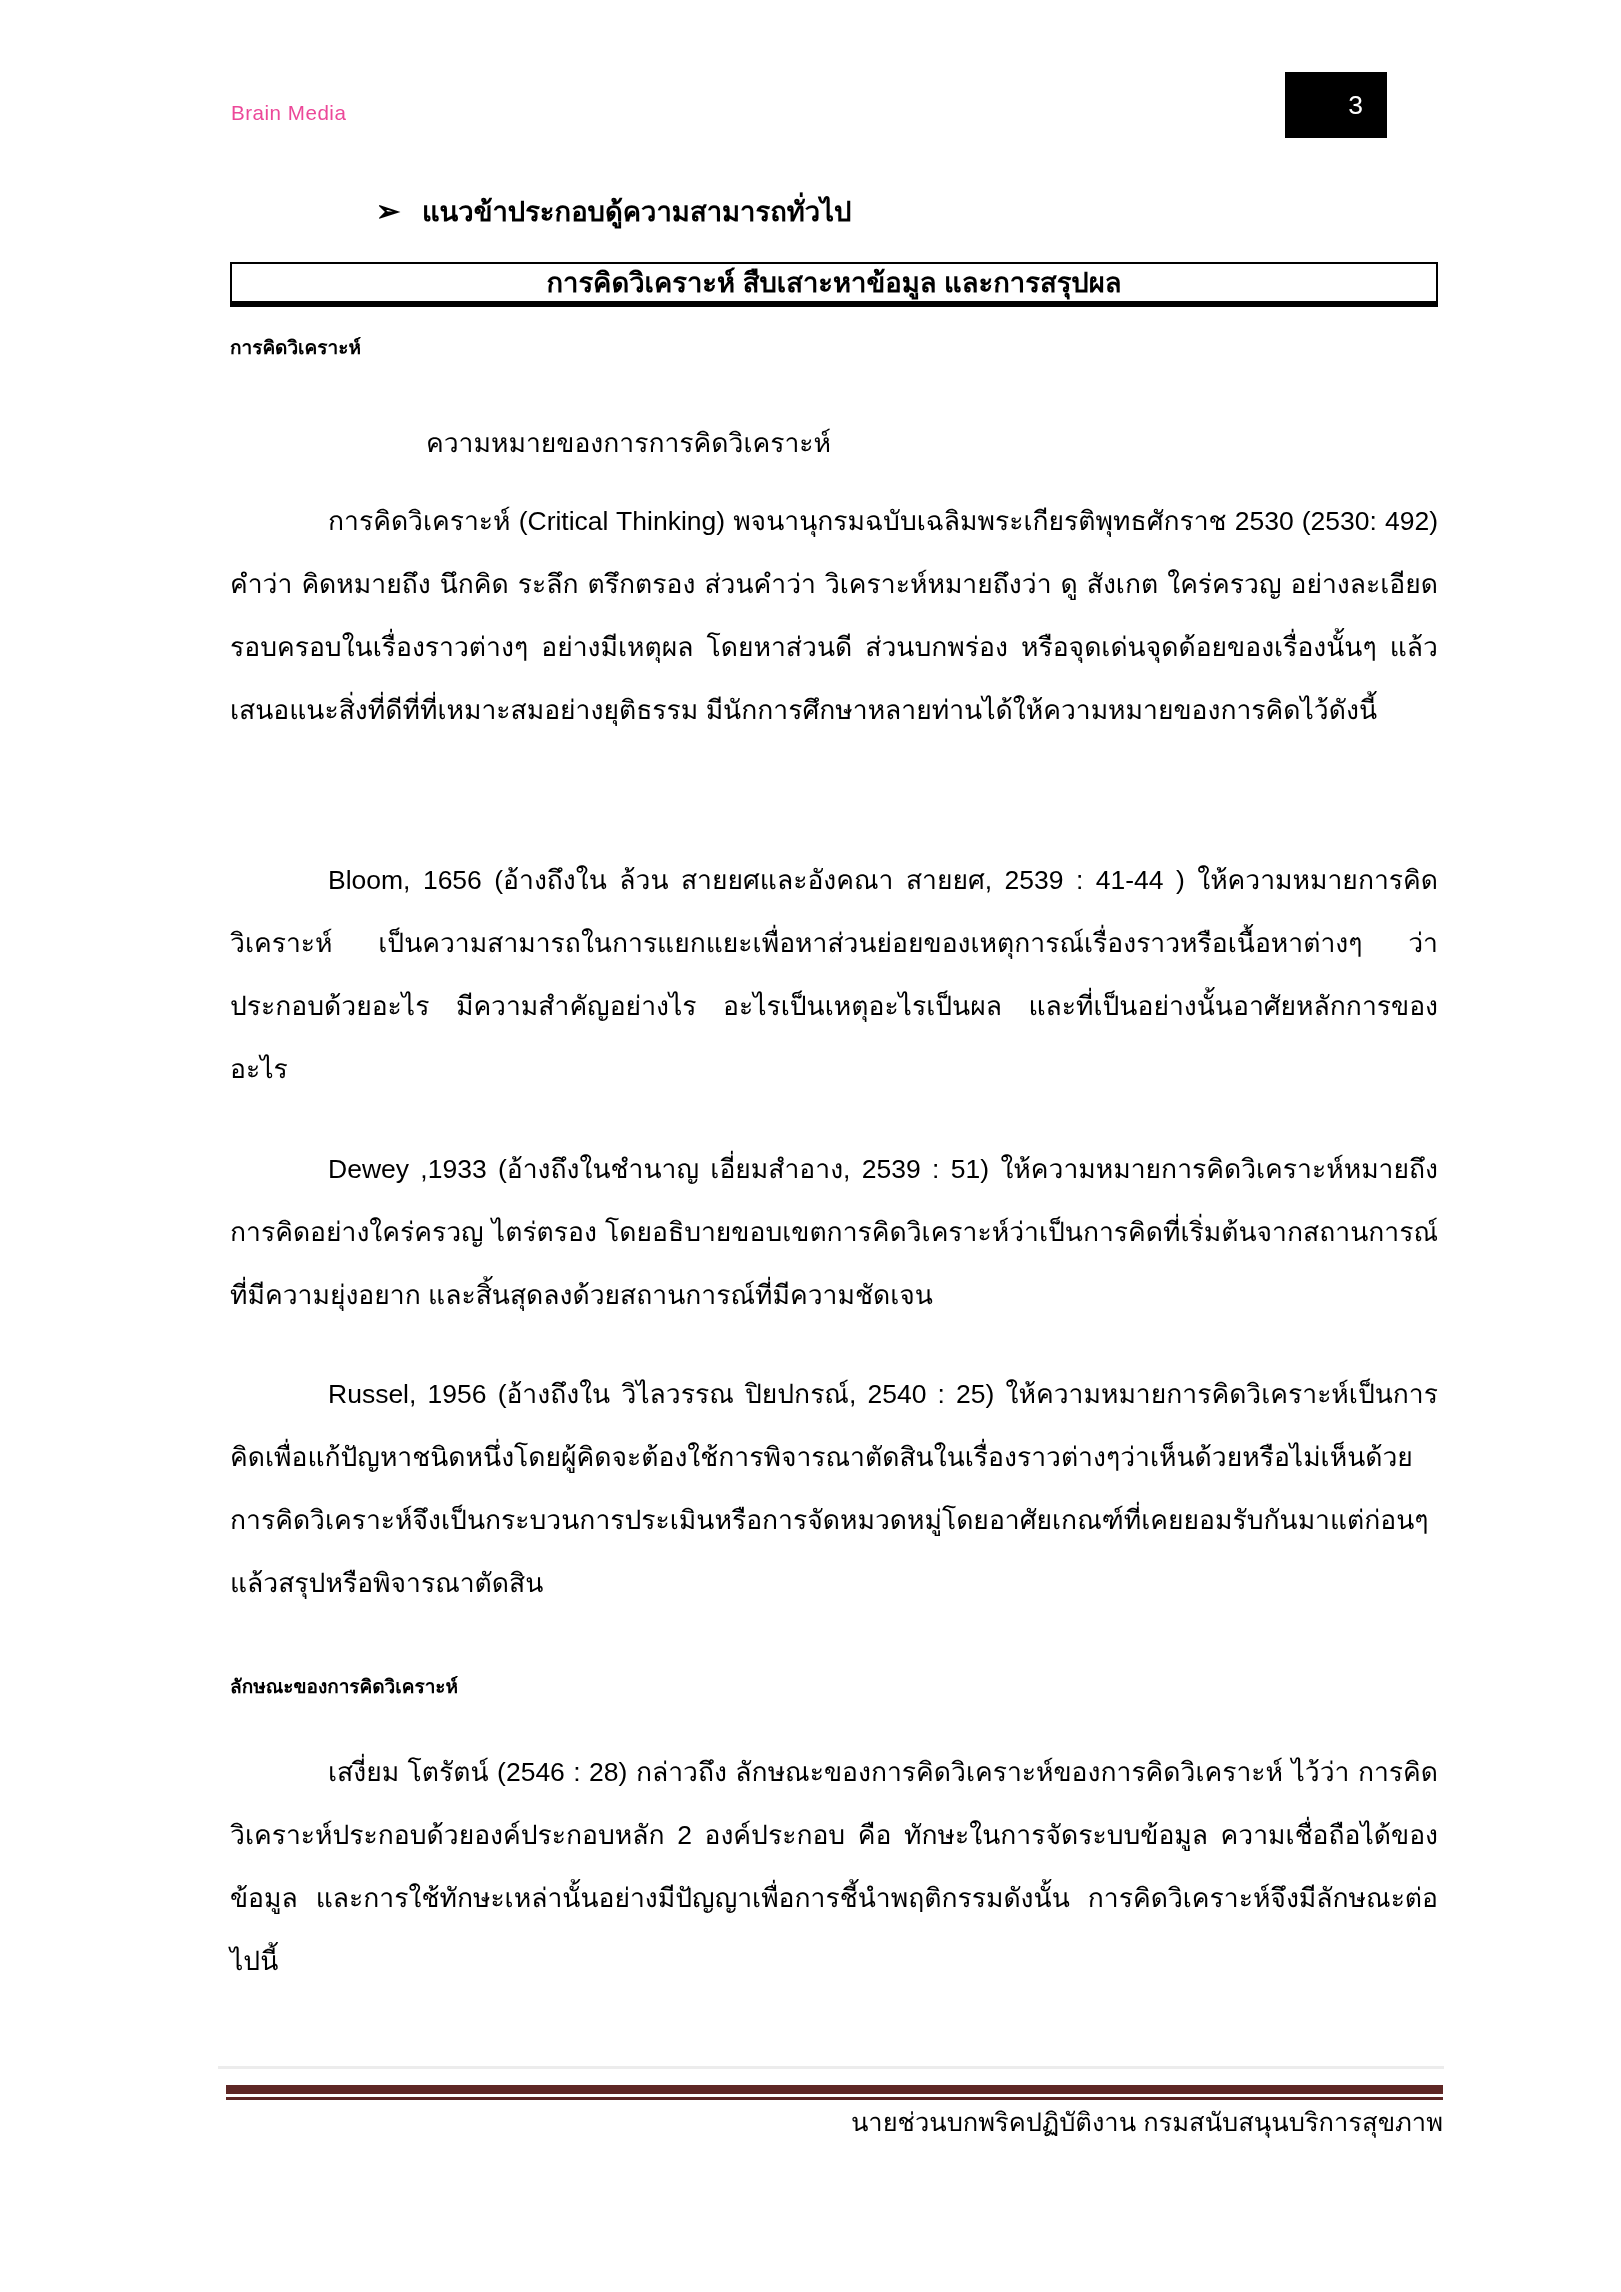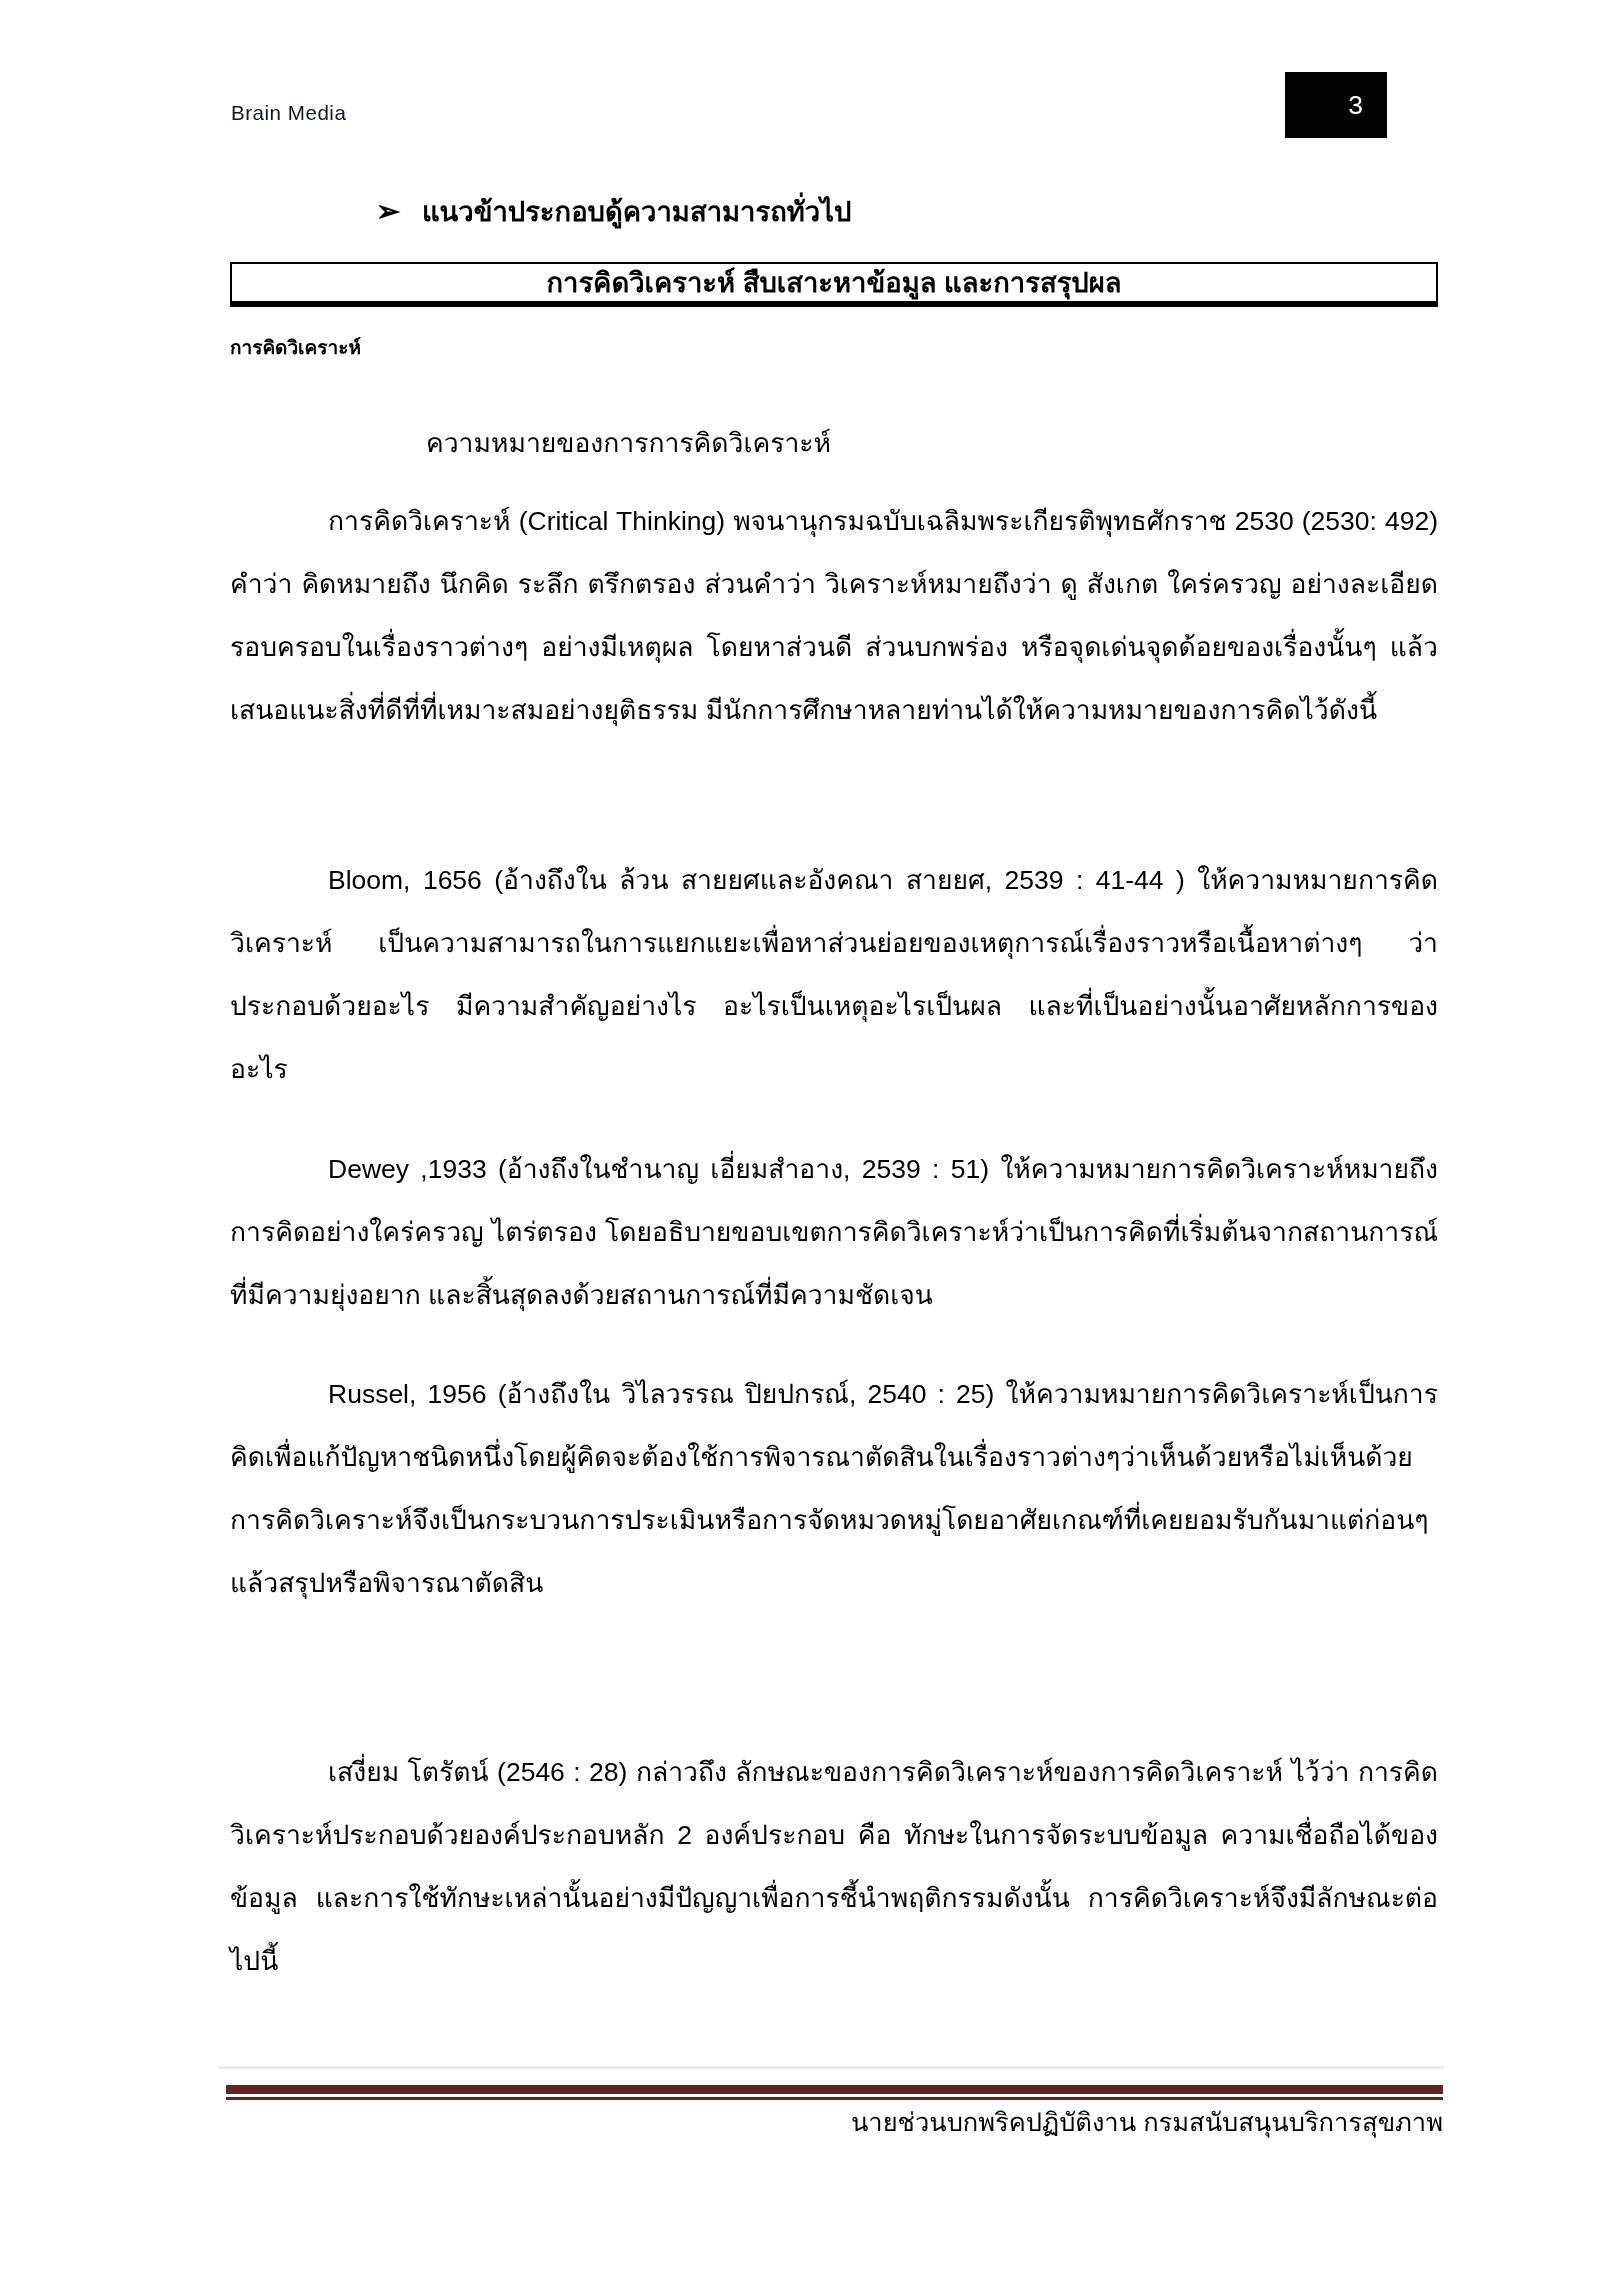--- a/index.html
+++ b/index.html
@@ -7,21 +7,21 @@
     position:relative;
     width:1621px;height:2293px;
     background:#ffffff;
     font-family:"Liberation Sans",sans-serif;
     color:#000000;
     overflow:hidden;
   }
   .abs{position:absolute;}
   .brand{
     left:231px;top:101px;
-    font-size:20.6px;color:#0f172a;letter-spacing:0.5px;
+    font-size:20.6px;color:#ec4899;letter-spacing:0.5px;
   }
   .pagenum-box{
     left:1285px;top:72px;width:102px;height:66px;
     background:#000000;color:#ffffff;
     display:flex;align-items:center;justify-content:center;
     padding-left:39px;box-sizing:border-box;
     font-size:26.5px;
   }
   .bullet-row{
     left:376px;top:192px;
@@ -89,20 +89,21 @@
   <div class="abs subtitle">ความหมายของการการคิดวิเคราะห์</div>
 
   <div class="abs para" style="top:490px;">การคิดวิเคราะห์ (Critical Thinking) พจนานุกรมฉบับเฉลิมพระเกียรติพุทธศักราช 2530 (2530: 492) คำว่า คิดหมายถึง นึกคิด ระลึก ตรึกตรอง ส่วนคำว่า วิเคราะห์หมายถึงว่า ดู สังเกต ใคร่ครวญ อย่างละเอียดรอบครอบในเรื่องราวต่างๆ อย่างมีเหตุผล โดยหาส่วนดี ส่วนบกพร่อง หรือจุดเด่นจุดด้อยของเรื่องนั้นๆ แล้ว เสนอแนะสิ่งที่ดีที่ที่เหมาะสมอย่างยุติธรรม มีนักการศึกษาหลายท่านได้ให้ความหมายของการคิดไว้ดังนี้</div>
 
   <div class="abs para" style="top:849px;">Bloom, 1656 (อ้างถึงใน ล้วน สายยศและอังคณา สายยศ, 2539 : 41-44 ) ให้ความหมายการคิดวิเคราะห์ เป็นความสามารถในการแยกแยะเพื่อหาส่วนย่อยของเหตุการณ์เรื่องราวหรือเนื้อหาต่างๆ ว่าประกอบด้วยอะไร มีความสำคัญอย่างไร อะไรเป็นเหตุอะไรเป็นผล และที่เป็นอย่างนั้นอาศัยหลักการของอะไร</div>
 
   <div class="abs para" style="top:1138px;">Dewey ,1933 (อ้างถึงในชำนาญ เอี่ยมสำอาง, 2539 : 51) ให้ความหมายการคิดวิเคราะห์หมายถึง การคิดอย่างใคร่ครวญ ไตร่ตรอง โดยอธิบายขอบเขตการคิดวิเคราะห์ว่าเป็นการคิดที่เริ่มต้นจากสถานการณ์ที่มีความยุ่งอยาก และสิ้นสุดลงด้วยสถานการณ์ที่มีความชัดเจน</div>
 
   <div class="abs para" style="top:1363px;">Russel, 1956 (อ้างถึงใน วิไลวรรณ ปิยปกรณ์, 2540 : 25) ให้ความหมายการคิดวิเคราะห์เป็นการคิดเพื่อแก้ปัญหาชนิดหนึ่งโดยผู้คิดจะต้องใช้การพิจารณาตัดสินในเรื่องราวต่างๆว่าเห็นด้วยหรือไม่เห็นด้วย การคิดวิเคราะห์จึงเป็นกระบวนการประเมินหรือการจัดหมวดหมู่โดยอาศัยเกณฑ์ที่เคยยอมรับกันมาแต่ก่อนๆ แล้วสรุปหรือพิจารณาตัดสิน</div>
 
+  <div class="abs h-section" style="top:1669px;">ลักษณะของการคิดวิเคราะห์</div>
 
   <div class="abs para" style="top:1741px;">เสงี่ยม โตรัตน์ (2546 : 28) กล่าวถึง ลักษณะของการคิดวิเคราะห์ของการคิดวิเคราะห์ ไว้ว่า การคิดวิเคราะห์ประกอบด้วยองค์ประกอบหลัก 2 องค์ประกอบ คือ ทักษะในการจัดระบบข้อมูล ความเชื่อถือได้ของข้อมูล และการใช้ทักษะเหล่านั้นอย่างมีปัญญาเพื่อการชี้นำพฤติกรรมดังนั้น การคิดวิเคราะห์จึงมีลักษณะต่อไปนี้</div>
 
   <div class="abs footer-rule-light"></div>
   <div class="abs footer-rule-thick"></div>
   <div class="abs footer-rule-thin"></div>
 
   <div class="abs footer-credit">นายช่วนบกพริคปฏิบัติงาน กรมสนับสนุนบริการสุขภาพ</div>
 
 </div>

